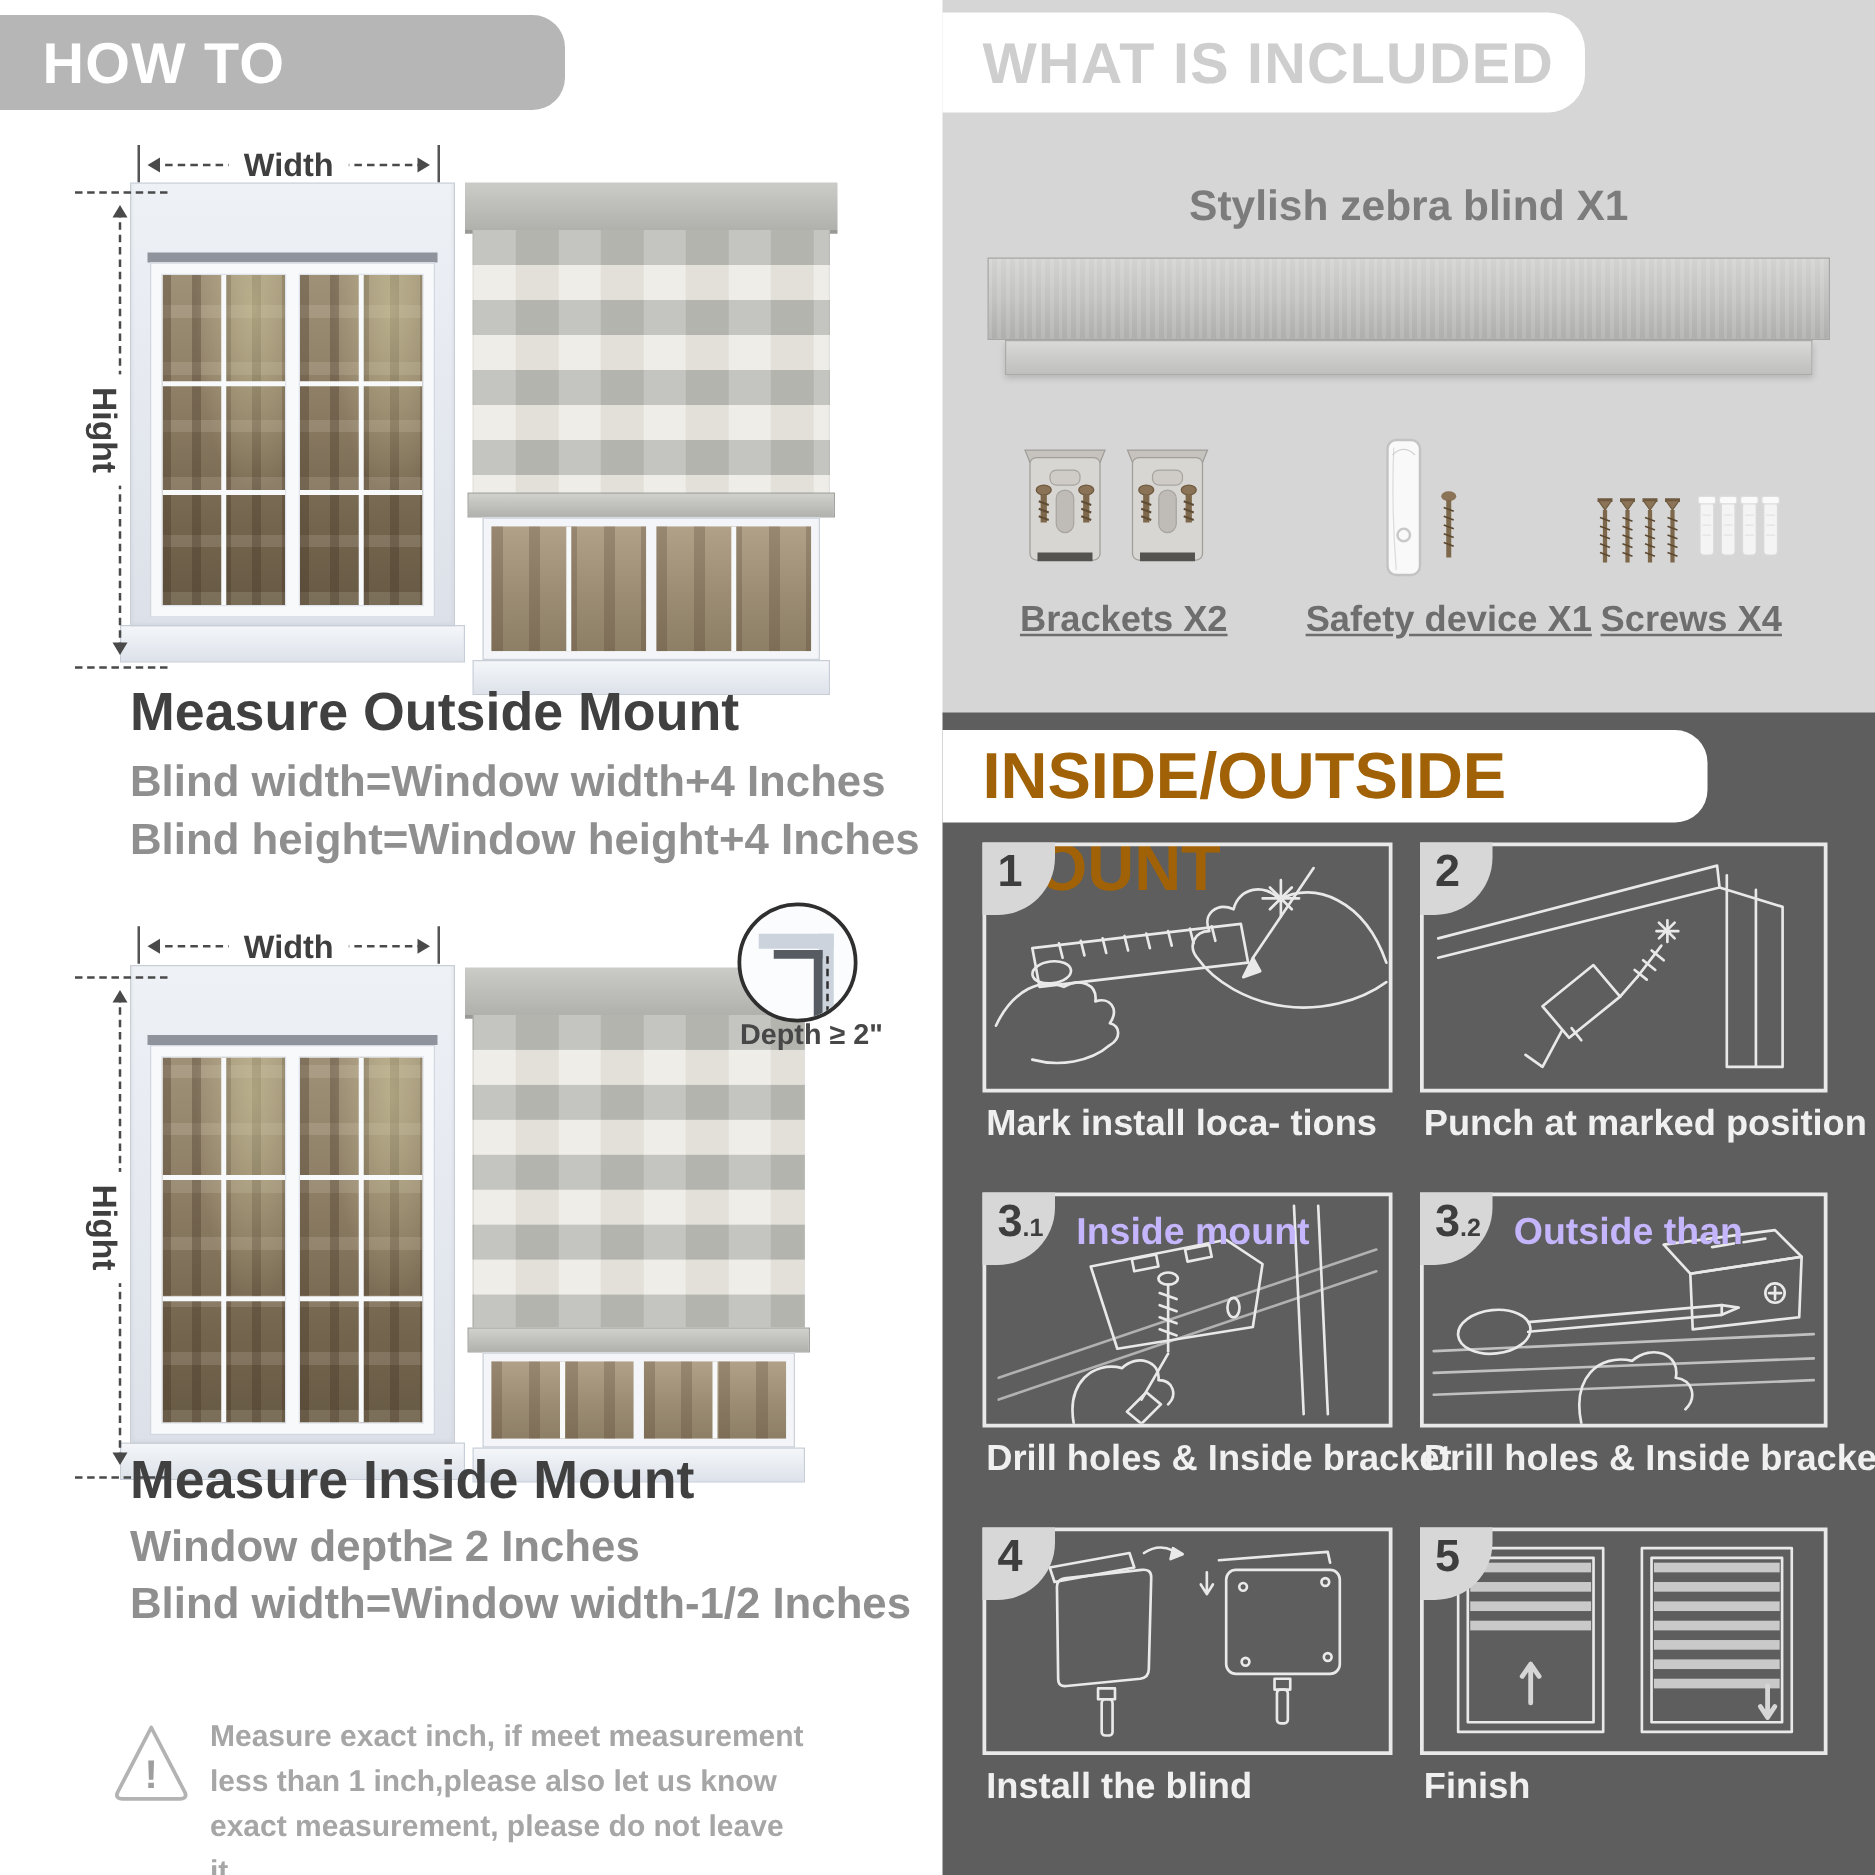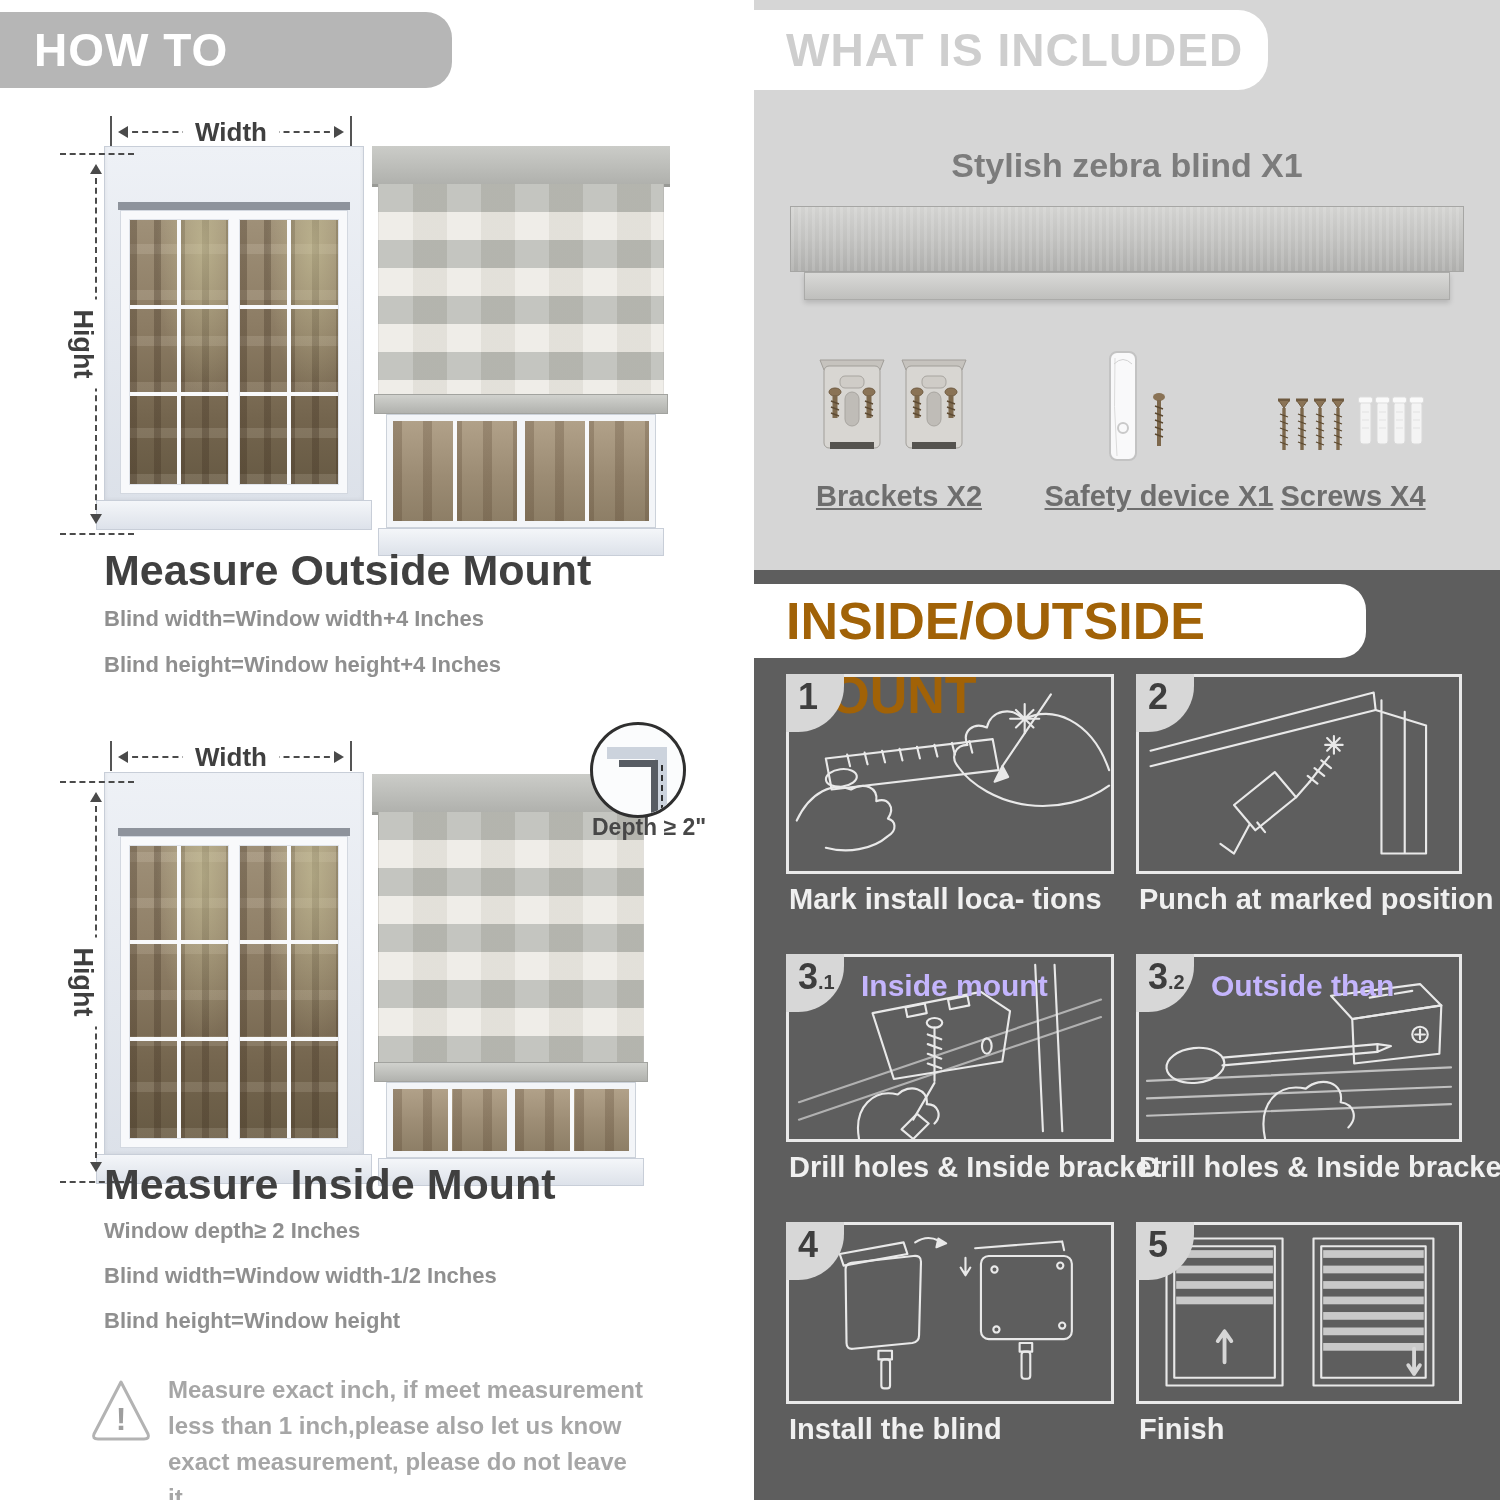--- a/index.html
+++ b/index.html
@@ -6,21 +6,21 @@
   #root{position:relative;width:1500px;height:1500px;overflow:hidden;background:#fff;
         font-family:"Liberation Sans","DejaVu Sans",sans-serif;}
   .abs{position:absolute;}
 
   
   .howto-header{left:0;top:12px;width:452px;height:76px;background:#b6b6b6;
     border-radius:0 26px 26px 0;color:#fff;font-size:46px;font-weight:700;
     line-height:76px;padding-left:34px;letter-spacing:1px;box-sizing:border-box;}
 
   .sec-title{font-size:43px;font-weight:700;color:#404040;}
-  .sec-line{font-size:22px;font-weight:700;color:#8f8f8f;}
+  .sec-line{font-size:35px;font-weight:700;color:#8f8f8f;}
 
   
   .harrow{height:28px;}
   .harrow::before{content:"";position:absolute;left:10px;right:10px;top:13px;border-top:2px dashed #4a4a4a;}
   .harrow .ahl{position:absolute;left:0;top:8px;width:0;height:0;border:6px solid transparent;border-right:10px solid #4a4a4a;}
   .harrow .ahr{position:absolute;right:0;top:8px;width:0;height:0;border:6px solid transparent;border-left:10px solid #4a4a4a;}
   .harrow .tick{position:absolute;top:-2px;height:30px;border-left:2px solid #555;}
   .harrow .tl{left:-2px}.harrow .tr{right:-2px}
   .alabel{position:absolute;left:50%;transform:translateX(-50%);top:0;background:#fff;
     padding:0 12px;font-weight:700;font-size:26px;color:#3f3f3f;line-height:28px;}
@@ -239,21 +239,20 @@
   <div class="abs magnifier">
     <div class="mag-lightL"></div>
     <div class="mag-darkL"></div>
     <div class="mag-dash"></div>
   </div>
   <div class="abs depth-note">Depth ≥ 2"</div>
 
   <div class="abs sec-title" style="left:104px;top:1160px">Measure Inside Mount</div>
   <div class="abs sec-line" style="left:104px;top:1218px">Window depth≥ 2 Inches</div>
   <div class="abs sec-line" style="left:104px;top:1263px">Blind width=Window width-1/2 Inches</div>
-  <div class="abs sec-line" style="left:104px;top:1308px">Blind height=Window height</div>
 
   <svg class="abs" style="left:88px;top:1376px" width="66" height="68" viewBox="0 0 66 68">
     <path d="M33,6 L60,58 Q62,63 56,63 L10,63 Q4,63 6,58 Z" fill="none" stroke="#b3b3b3" stroke-width="3" stroke-linejoin="round"></path>
     <text x="33" y="54" text-anchor="middle" font-size="32" font-weight="700" fill="#9e9e9e">!</text>
   </svg>
   <div class="abs warn-text">Measure exact inch, if meet measurement less than 1 inch,please also let us know exact measurement, please do not leave it</div>
 
   <div class="abs included-panel">
     <div class="included-header"><span>WHAT IS INCLUDED</span></div>
     <div class="blind-title">Stylish zebra blind X1</div>

